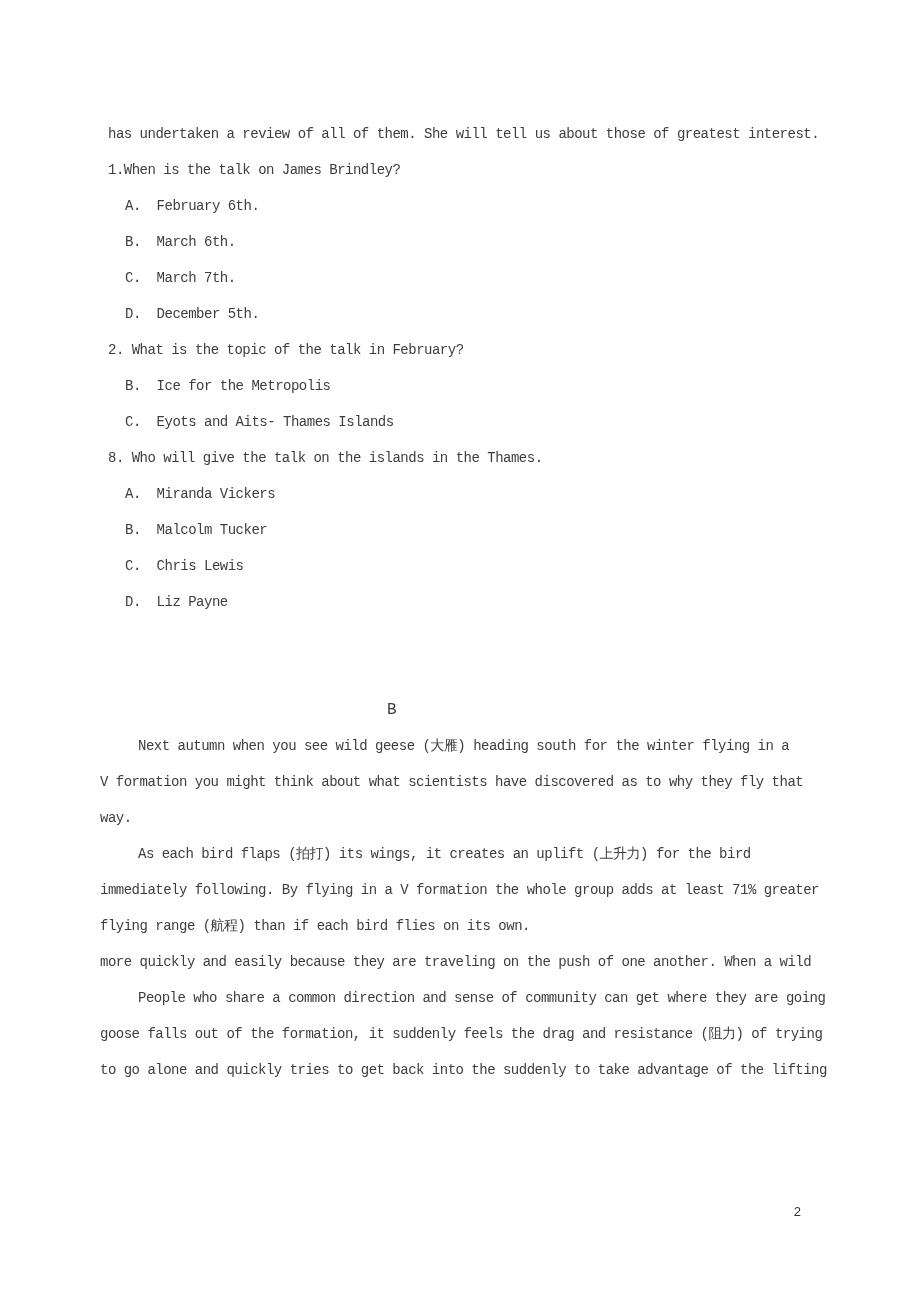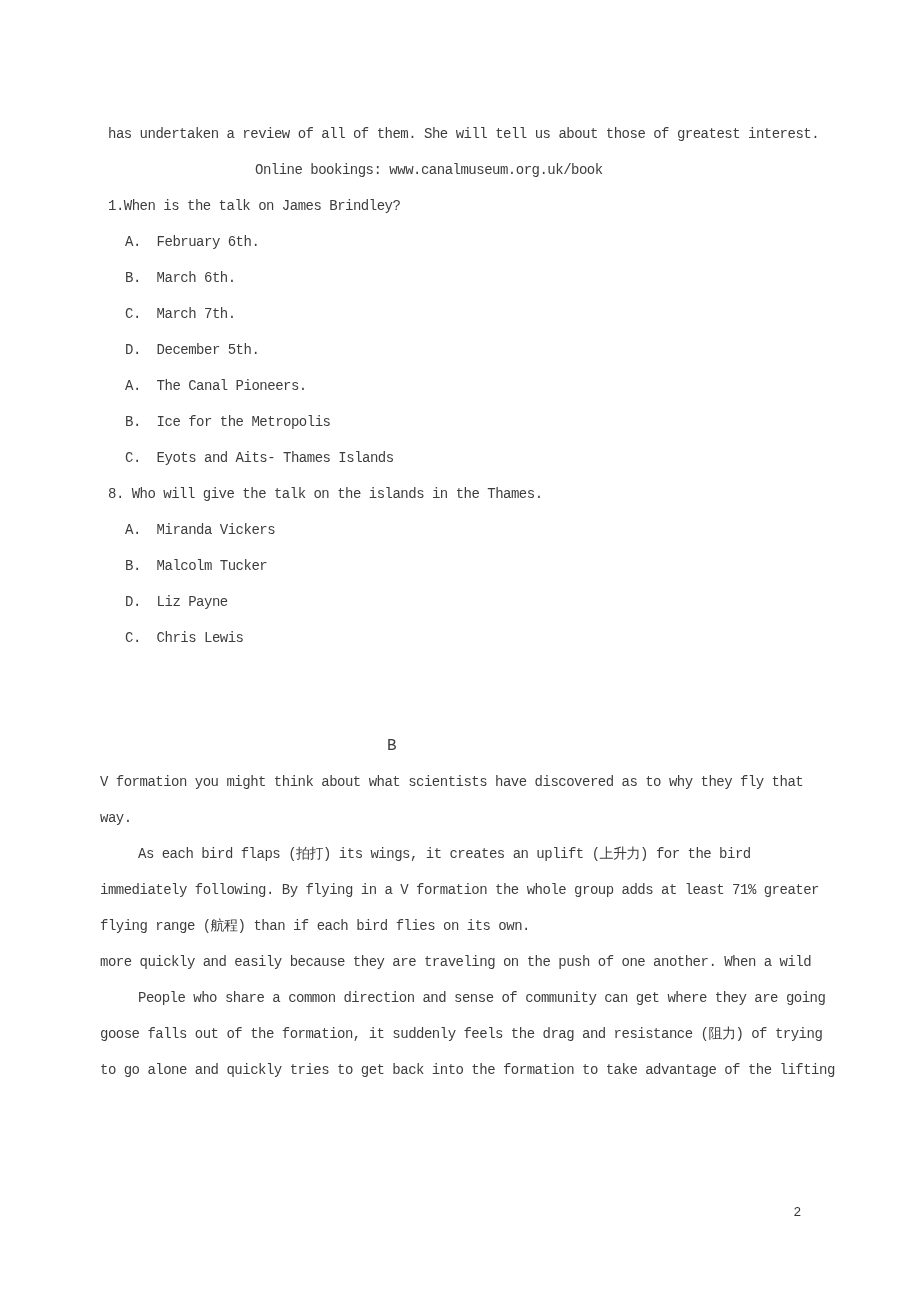--- a/index.html
+++ b/index.html
@@ -56,61 +56,61 @@
     font-size: 13px;
     color: #333333;
   }
 </style>
 </head>
 <body>
 
 <div class="doc">
 
   <div class="ln">has undertaken a review of all of them. She will tell us about those of greatest interest.</div>
-  <div class="ln booking">Online bookings: www.canalmuseum.org.uk/book</div>
 
   <div>
     <div class="ln">1.When is the talk on James Brindley?</div>
     <div class="ln opt">A.  February 6th.</div>
     <div class="ln opt">B.  March 6th.</div>
     <div class="ln opt">C.  March 7th.</div>
     <div class="ln opt">D.  December 5th.</div>
   </div>
 
   <div>
-    <div class="ln opt">A.  The Canal Pioneers.</div>
+    <div class="ln">2. What is the topic of the talk in February?</div>
     <div class="ln opt">B.  Ice for the Metropolis</div>
     <div class="ln opt">C.  Eyots and Aits- Thames Islands</div>
   </div>
 
   <div>
     <div class="ln">8. Who will give the talk on the islands in the Thames.</div>
     <div class="ln opt">A.  Miranda Vickers</div>
     <div class="ln opt">B.  Malcolm Tucker</div>
+    <div class="ln opt">C.  Chris Lewis</div>
     <div class="ln opt">D.  Liz Payne</div>
-    <div class="ln opt">C.  Chris Lewis</div>
   </div>
 
   <div class="gap"></div>
 
   <div class="ln sec-head">B</div>
 
   <div class="para">
+    <div class="ln first">Next autumn when you see wild geese (大雁) heading south for the winter flying in a</div>
     <div class="ln">V formation you might think about what scientists have discovered as to why they fly that</div>
     <div class="ln">way.</div>
   </div>
 
   <div class="para">
     <div class="ln first">As each bird flaps (拍打) its wings, it creates an uplift (上升力) for the bird</div>
     <div class="ln">immediately following. By flying in a V formation the whole group adds at least 71% greater</div>
     <div class="ln">flying range (航程) than if each bird flies on its own.</div>
   </div>
 
   <div class="para">
     <div class="ln">more quickly and easily because they are traveling on the push of one another. When a wild</div>
     <div class="ln first">People who share a common direction and sense of community can get where they are going</div>
     <div class="ln">goose falls out of the formation, it suddenly feels the drag and resistance (阻力) of trying</div>
-    <div class="ln">to go alone and quickly tries to get back into the formation to take advantage of the lifting</div>
+    <div class="ln">to go alone and quickly tries to get back into the suddenly to take advantage of the lifting</div>
   </div>
 
   <div class="page-num">2</div>
 
 </div>
 
 </body></html>

